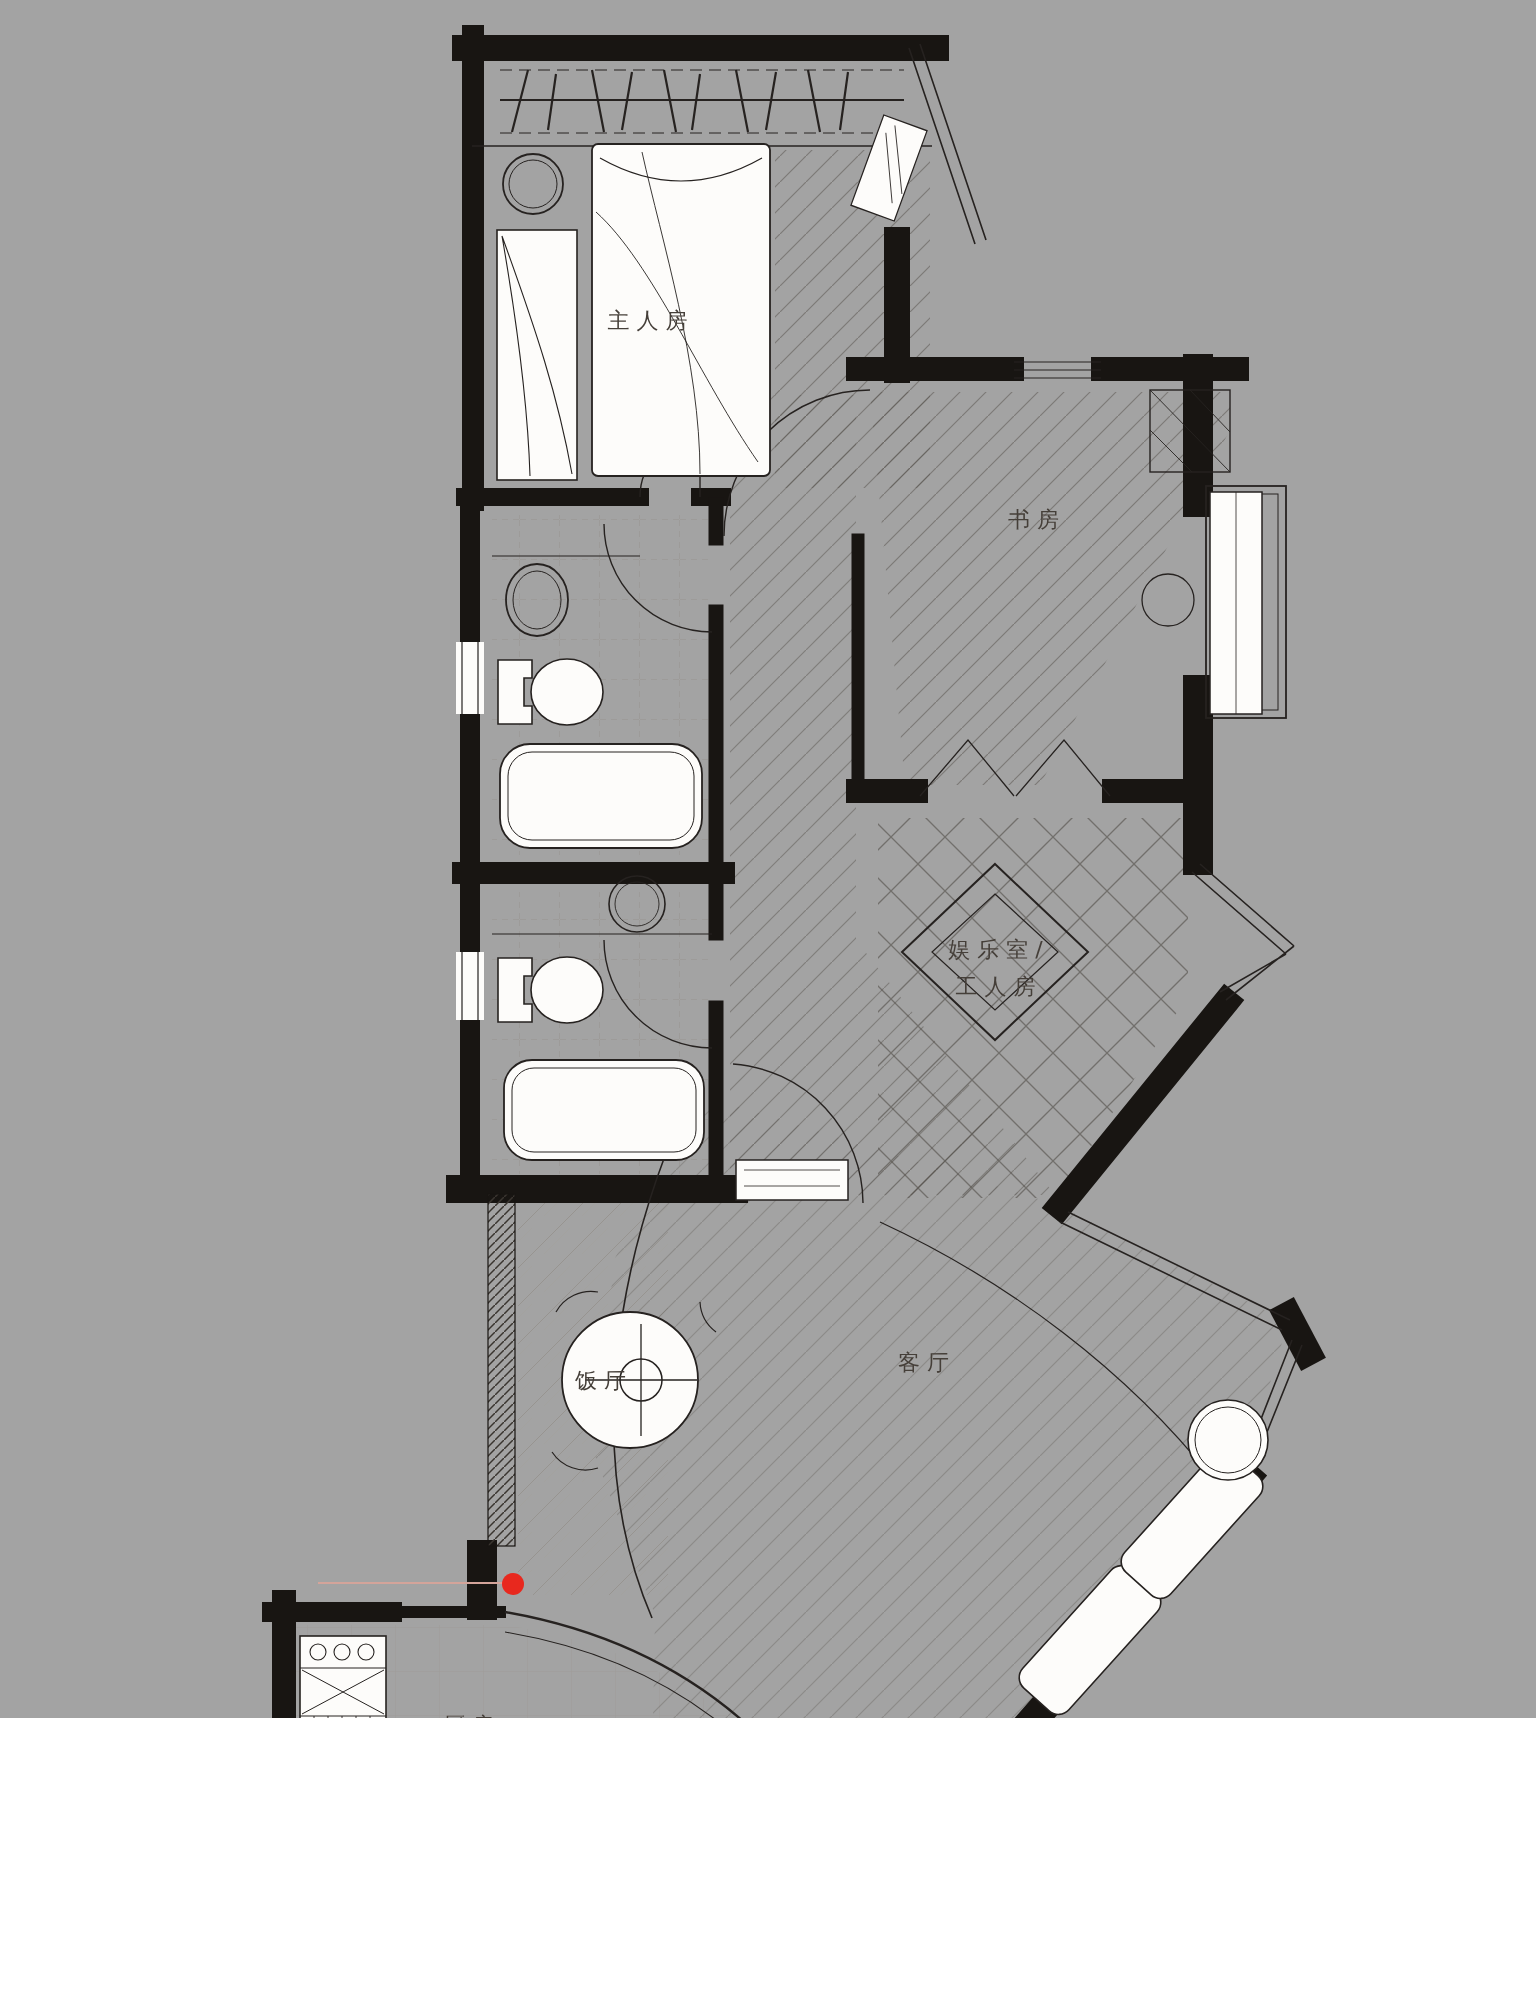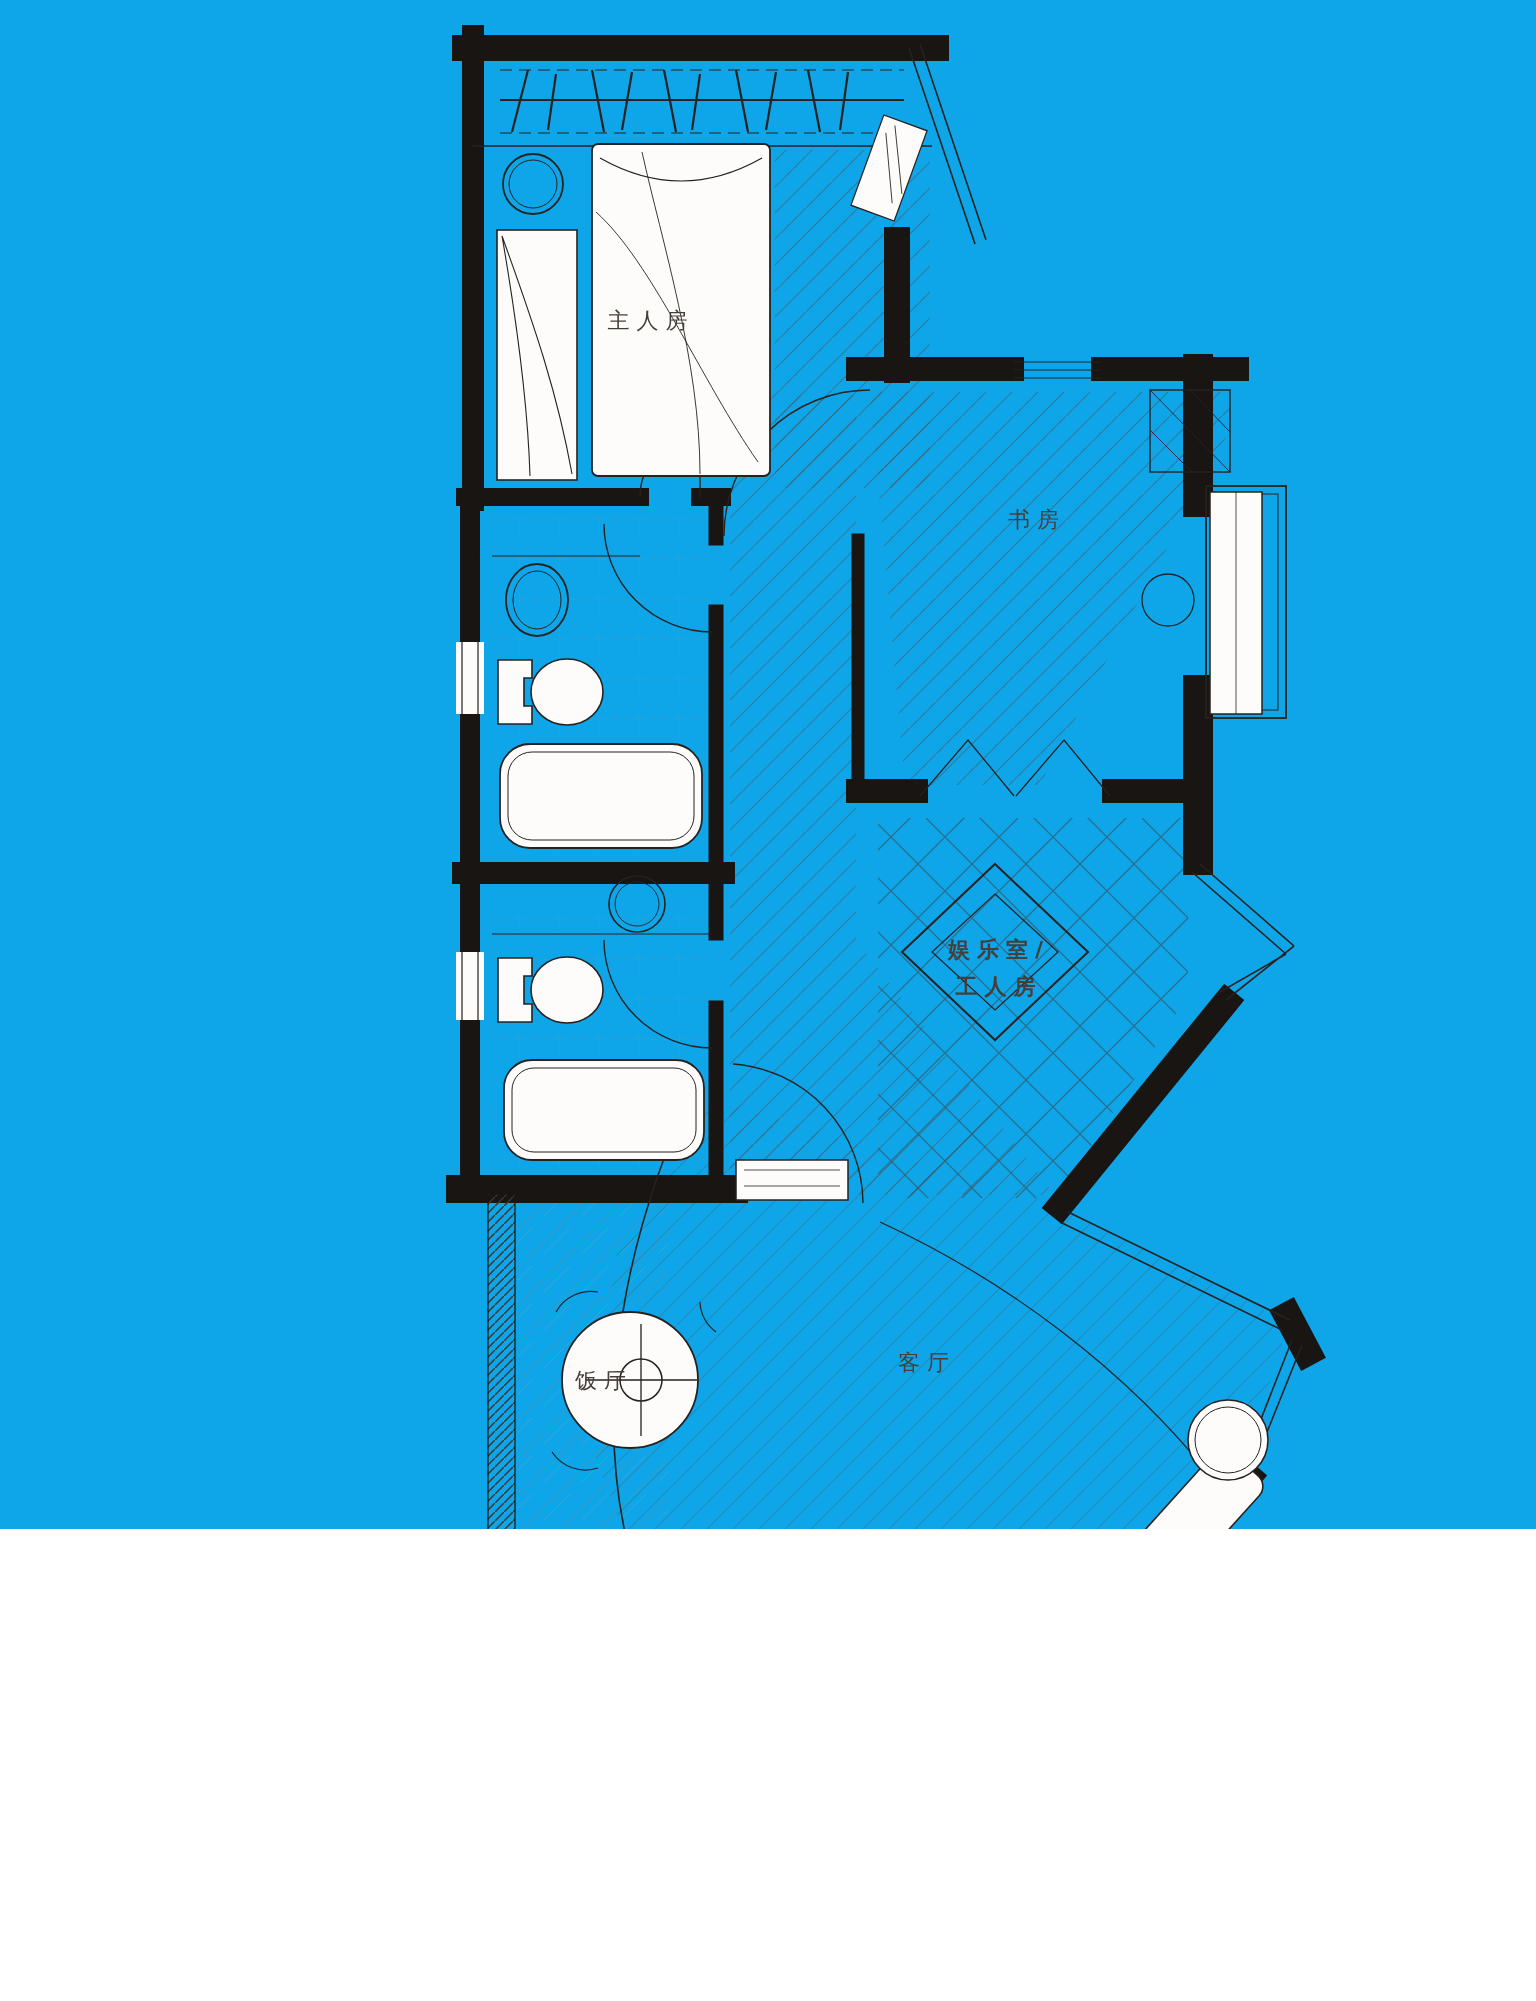--- a/index.html
+++ b/index.html
@@ -1,34 +1,34 @@
 <!DOCTYPE html>
 <html><head>
 <meta charset="utf-8">
 <style>
   html,body{margin:0;padding:0;background:#ffffff;}
   .page{
     position:relative;
-    width:1536px;height:1529px;
-    background:#0ea5e9;
+    width:1536px;height:1718px;
+    background:#a3a3a3;
     overflow:hidden;
     font-family:"DejaVu Sans",sans-serif;
   }
   .plan-svg{position:absolute;left:0;top:0;width:1536px;height:2001px;}
   .room-label{
     position:absolute;
     transform:translate(-50%,-50%);
     color:#453f39;
     font-size:22px;
     font-weight:500;
     letter-spacing:7px;
     white-space:nowrap;
     text-align:center;
   }
-  .room-label .line{display:block;line-height:37px;font-weight:bold;}
+  .room-label .line{display:block;line-height:37px;}
   .caption{
     position:absolute;
     left:118px;top:1382px;
     color:#4c463f;
     font-size:23px;
     font-weight:500;
     letter-spacing:4.5px;
     line-height:38.5px;
     white-space:nowrap;
   }

